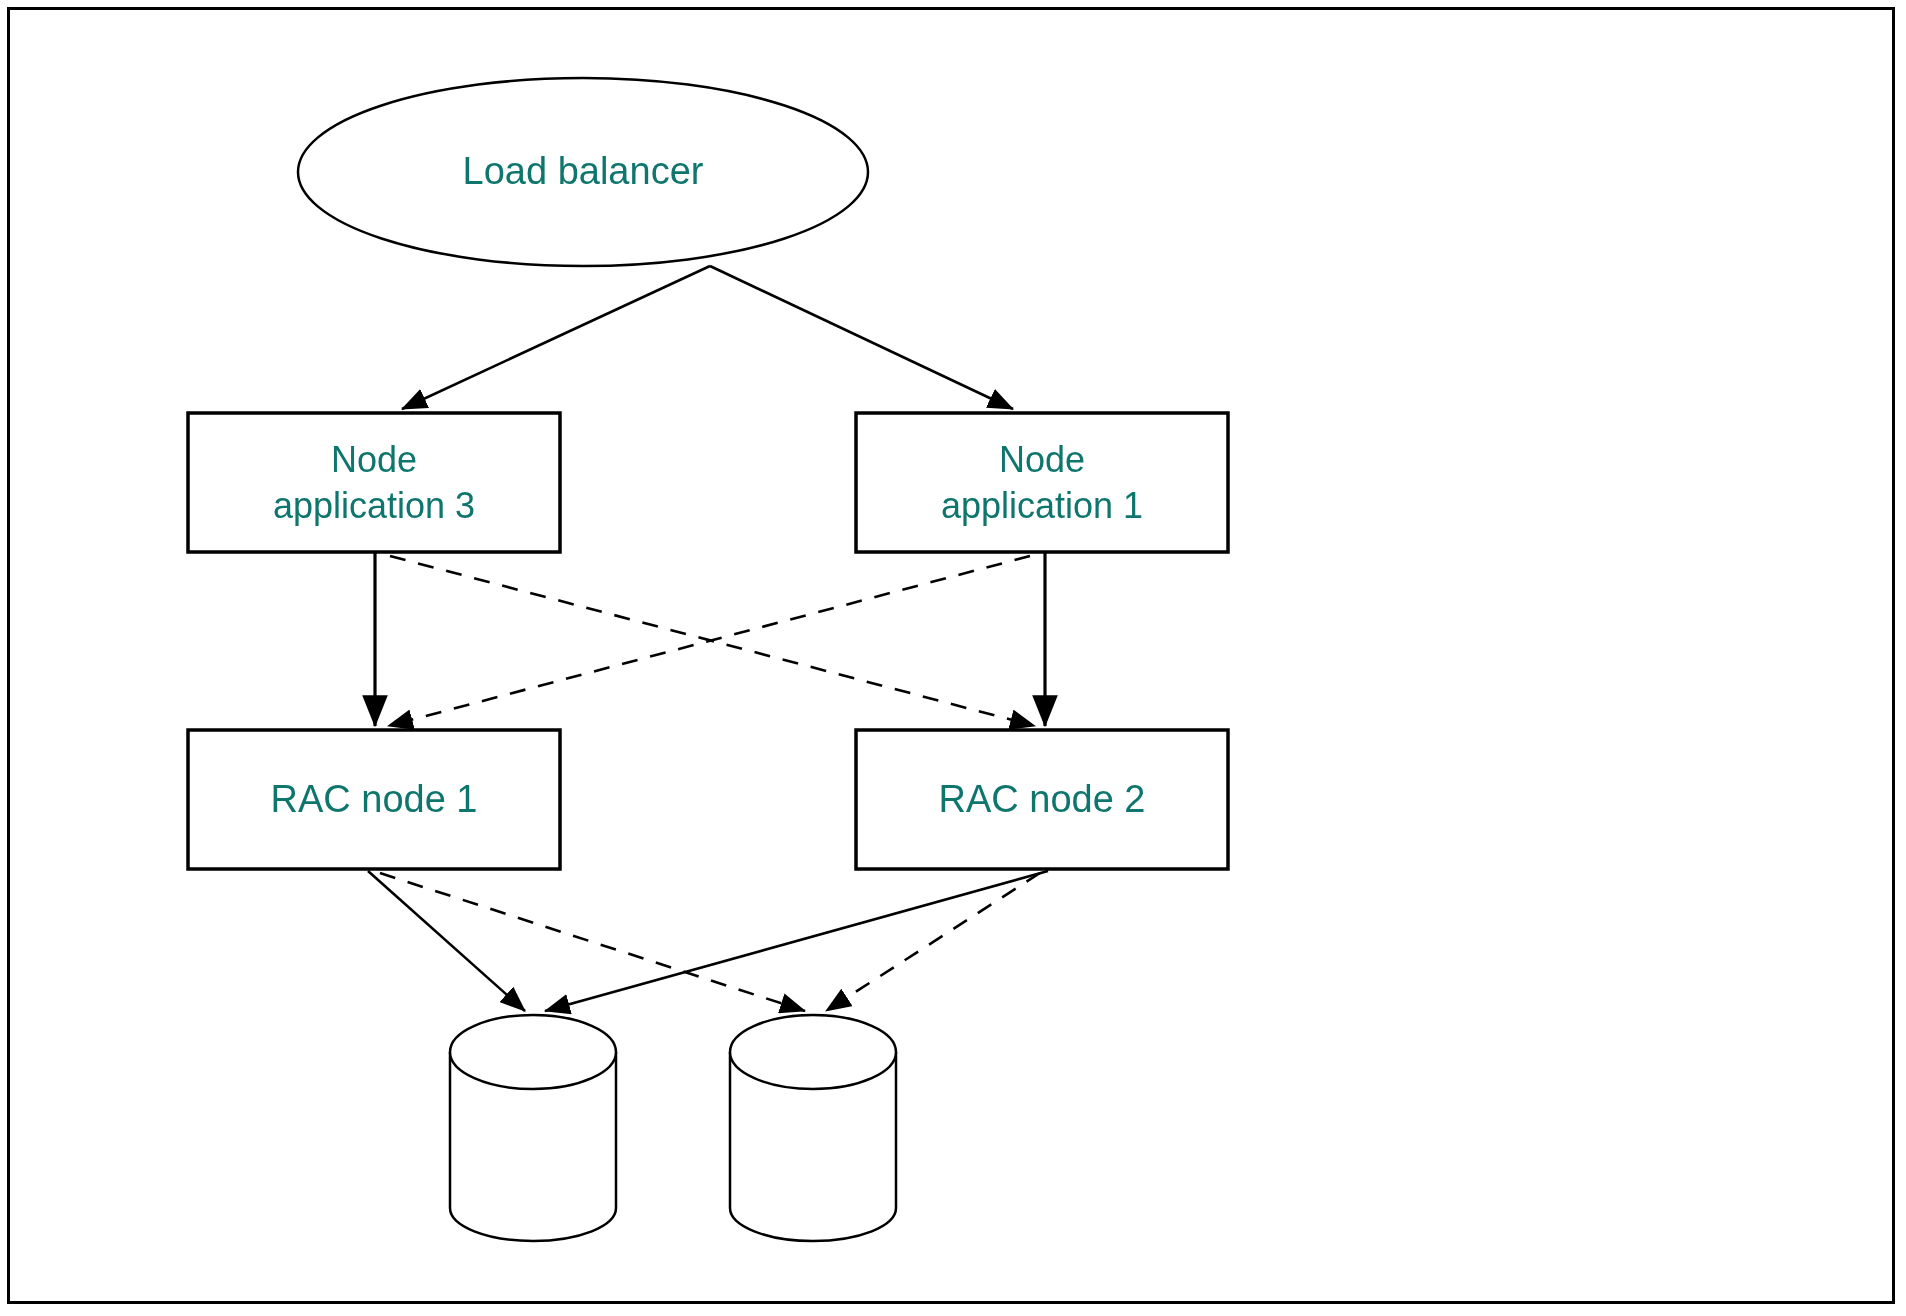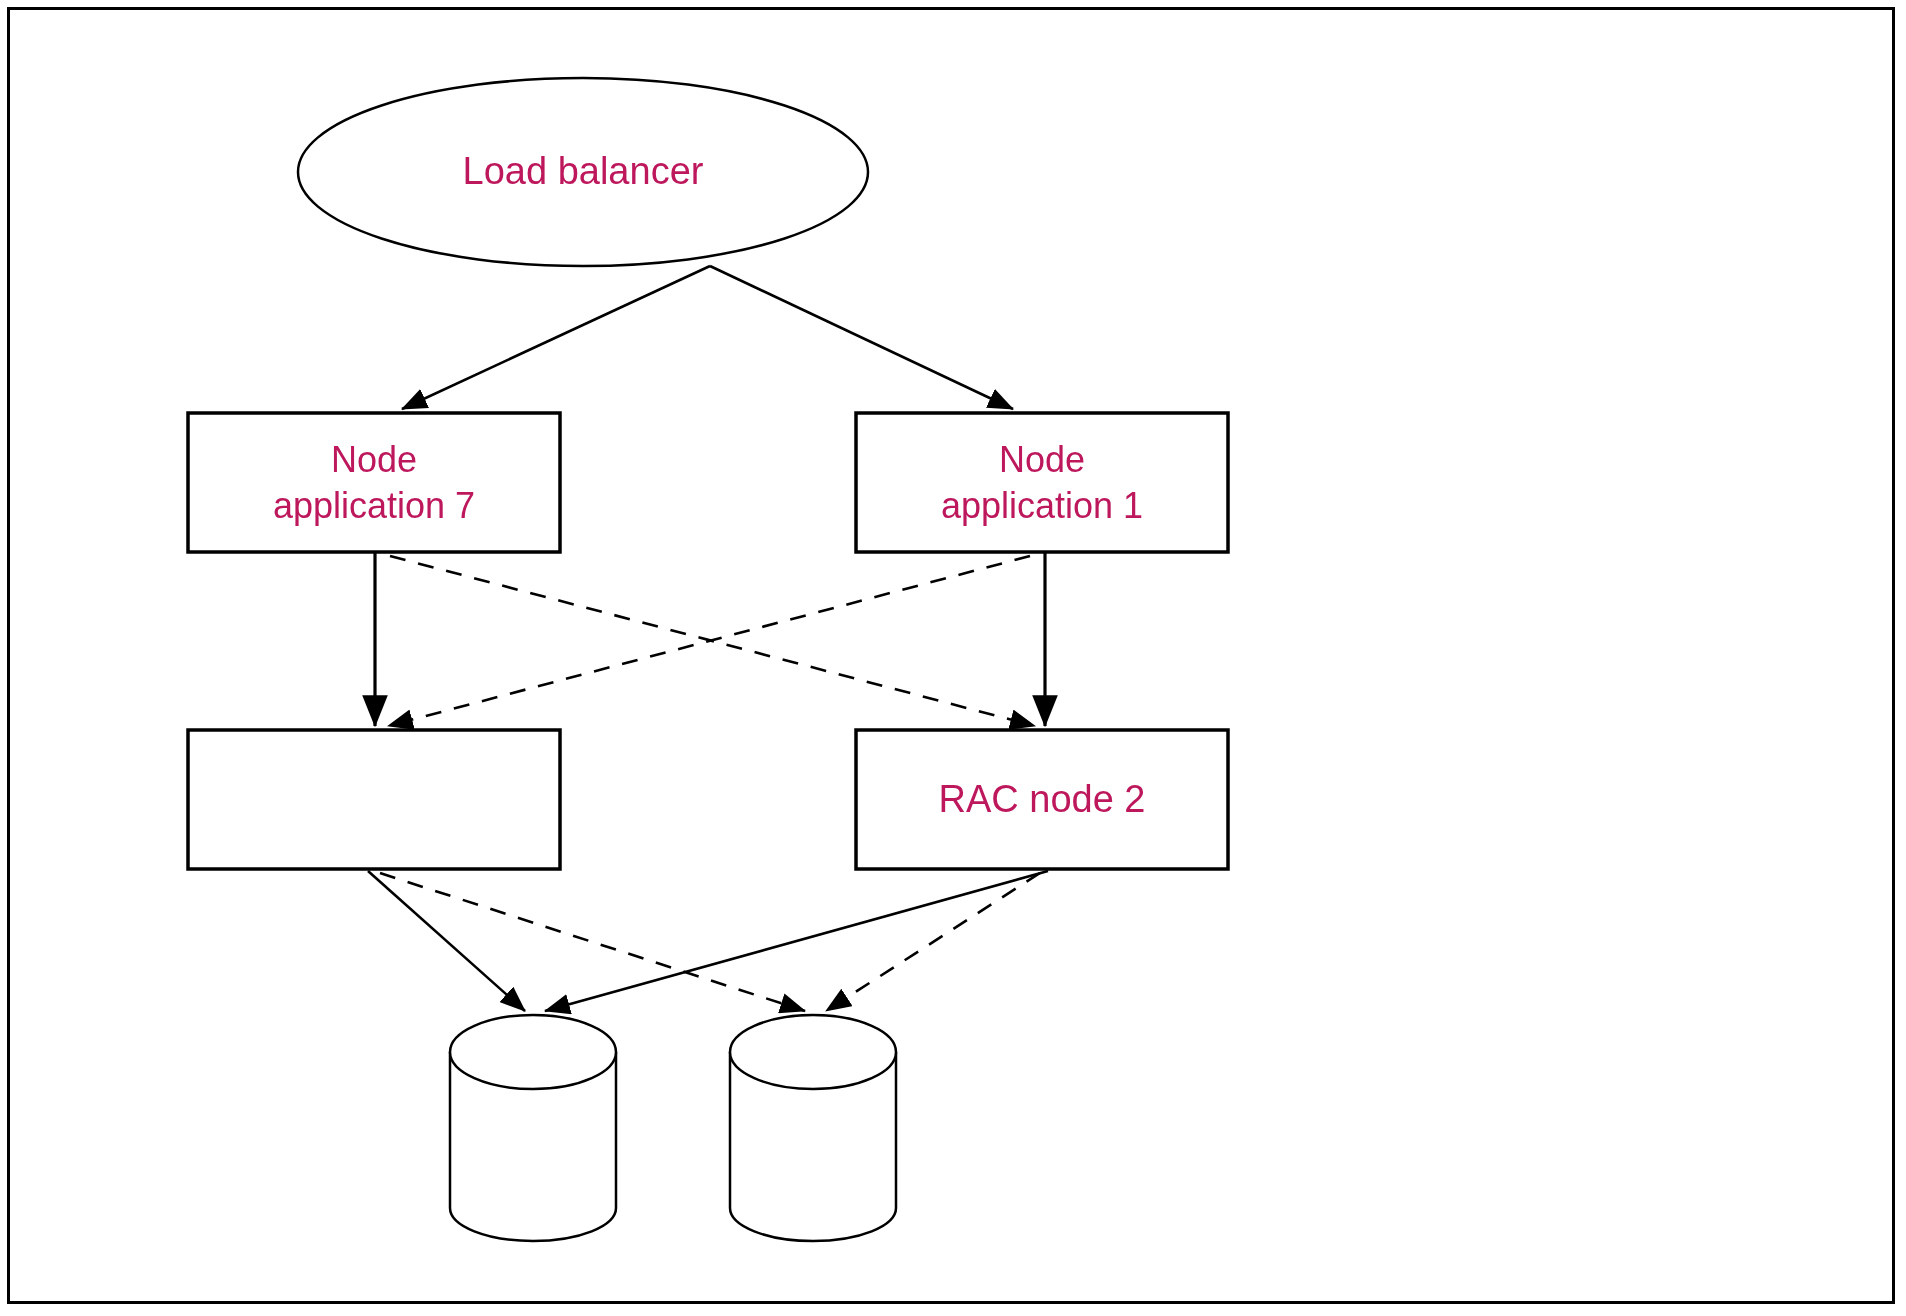--- a/index.html
+++ b/index.html
@@ -32,21 +32,21 @@
     width: 1906px;
     height: 1316px;
   }
   .node-label {
     position: absolute;
     display: flex;
     flex-direction: column;
     align-items: center;
     justify-content: center;
     text-align: center;
-    color: #be185d;
+    color: #0f766e;
     font-size: 36px;
     line-height: 1.26;
     font-family: "Liberation Sans", sans-serif;
     pointer-events: none;
   }
   .lb-label {
     left: 298px;
     top: 78px;
     width: 570px;
     height: 188px;
@@ -109,26 +109,29 @@
 
     <line x1="1040" y1="873" x2="826" y2="1011" stroke="#000000" stroke-width="2.6" stroke-dasharray="16,13" marker-end="url(#arrowhead)"></line>
   </svg>
 
   <div class="node-label lb-label">
     <span>Load balancer</span>
   </div>
 
   <div class="node-label box-label-1">
     <span>Node</span>
-    <span>application 7</span>
+    <span>application 3</span>
   </div>
 
   <div class="node-label box-label-2">
     <span>Node</span>
     <span>application 1</span>
   </div>
 
+  <div class="node-label box-label-3">
+    <span>RAC node 1</span>
+  </div>
 
   <div class="node-label box-label-4">
     <span>RAC node 2</span>
   </div>
 
 </div>
 
 </body></html>

